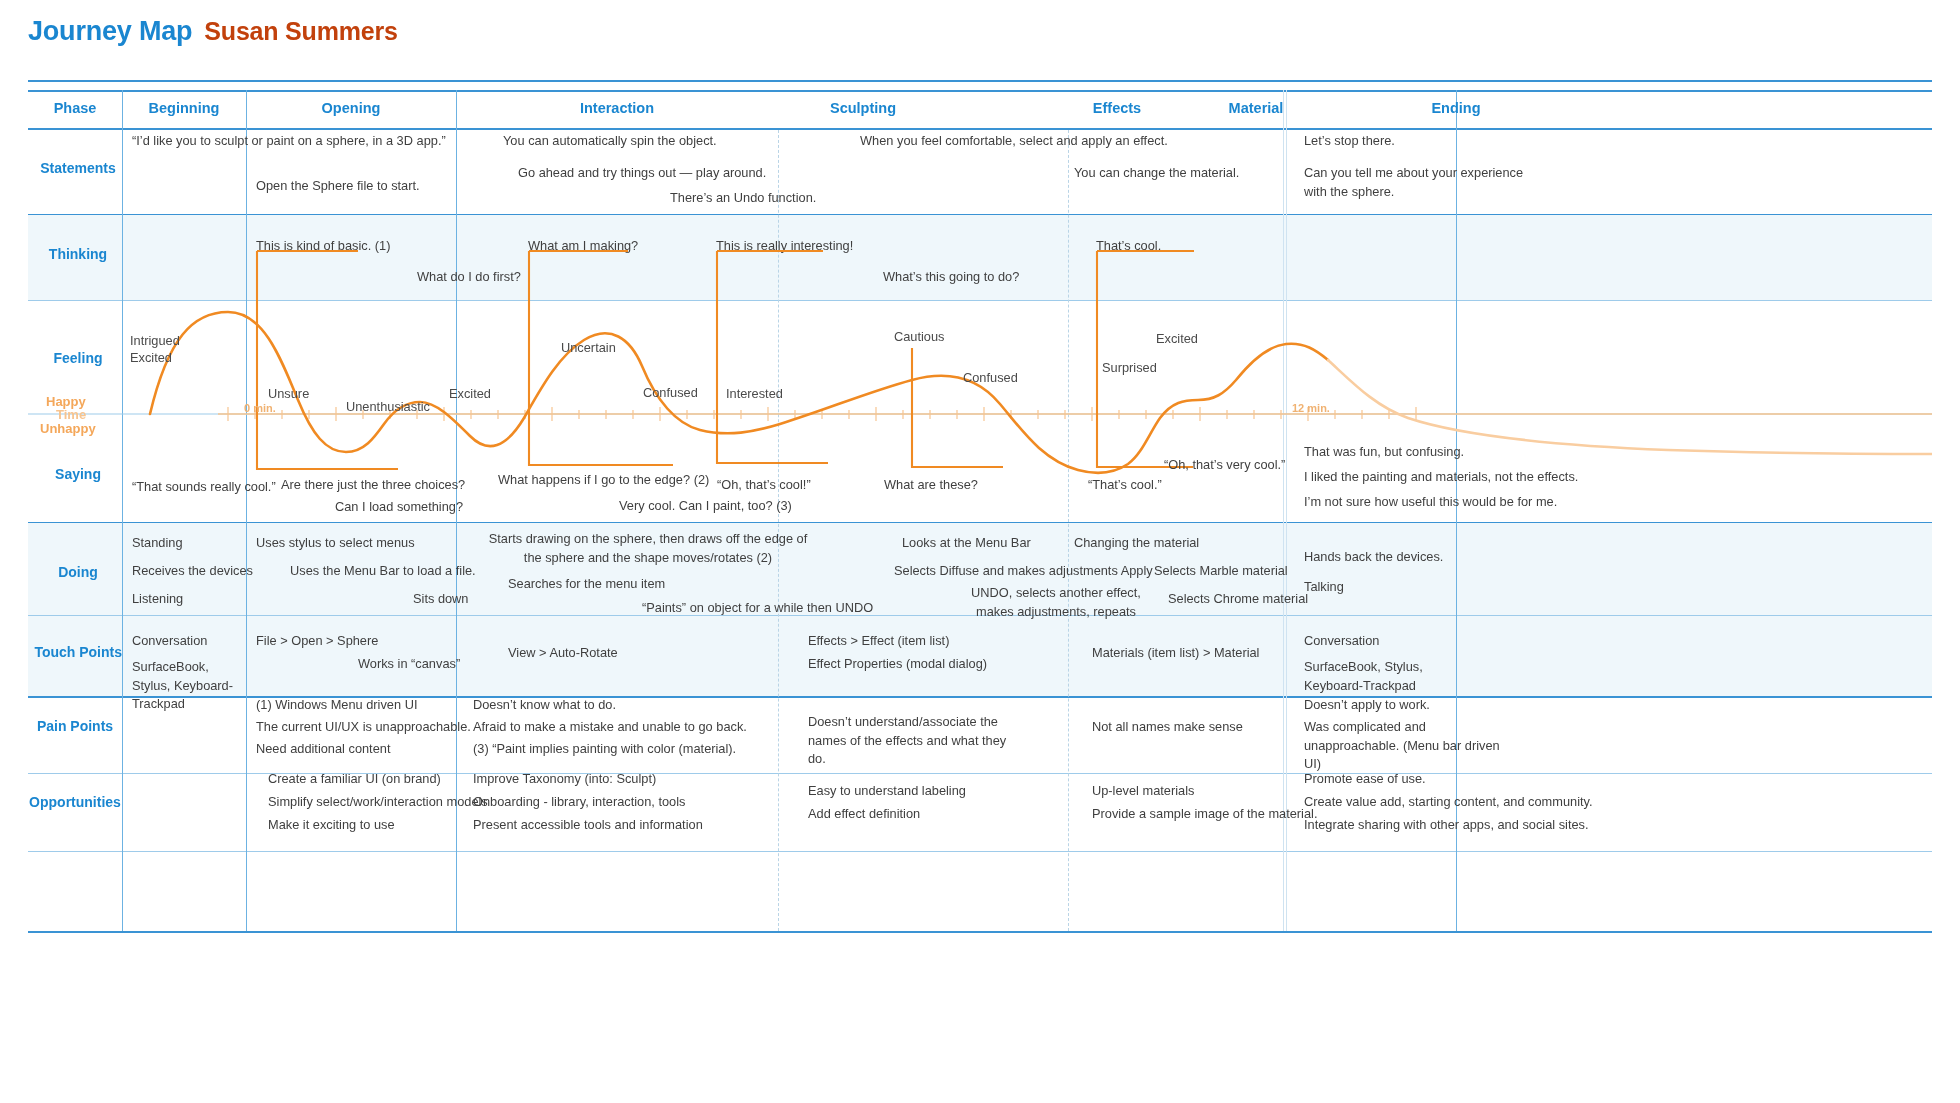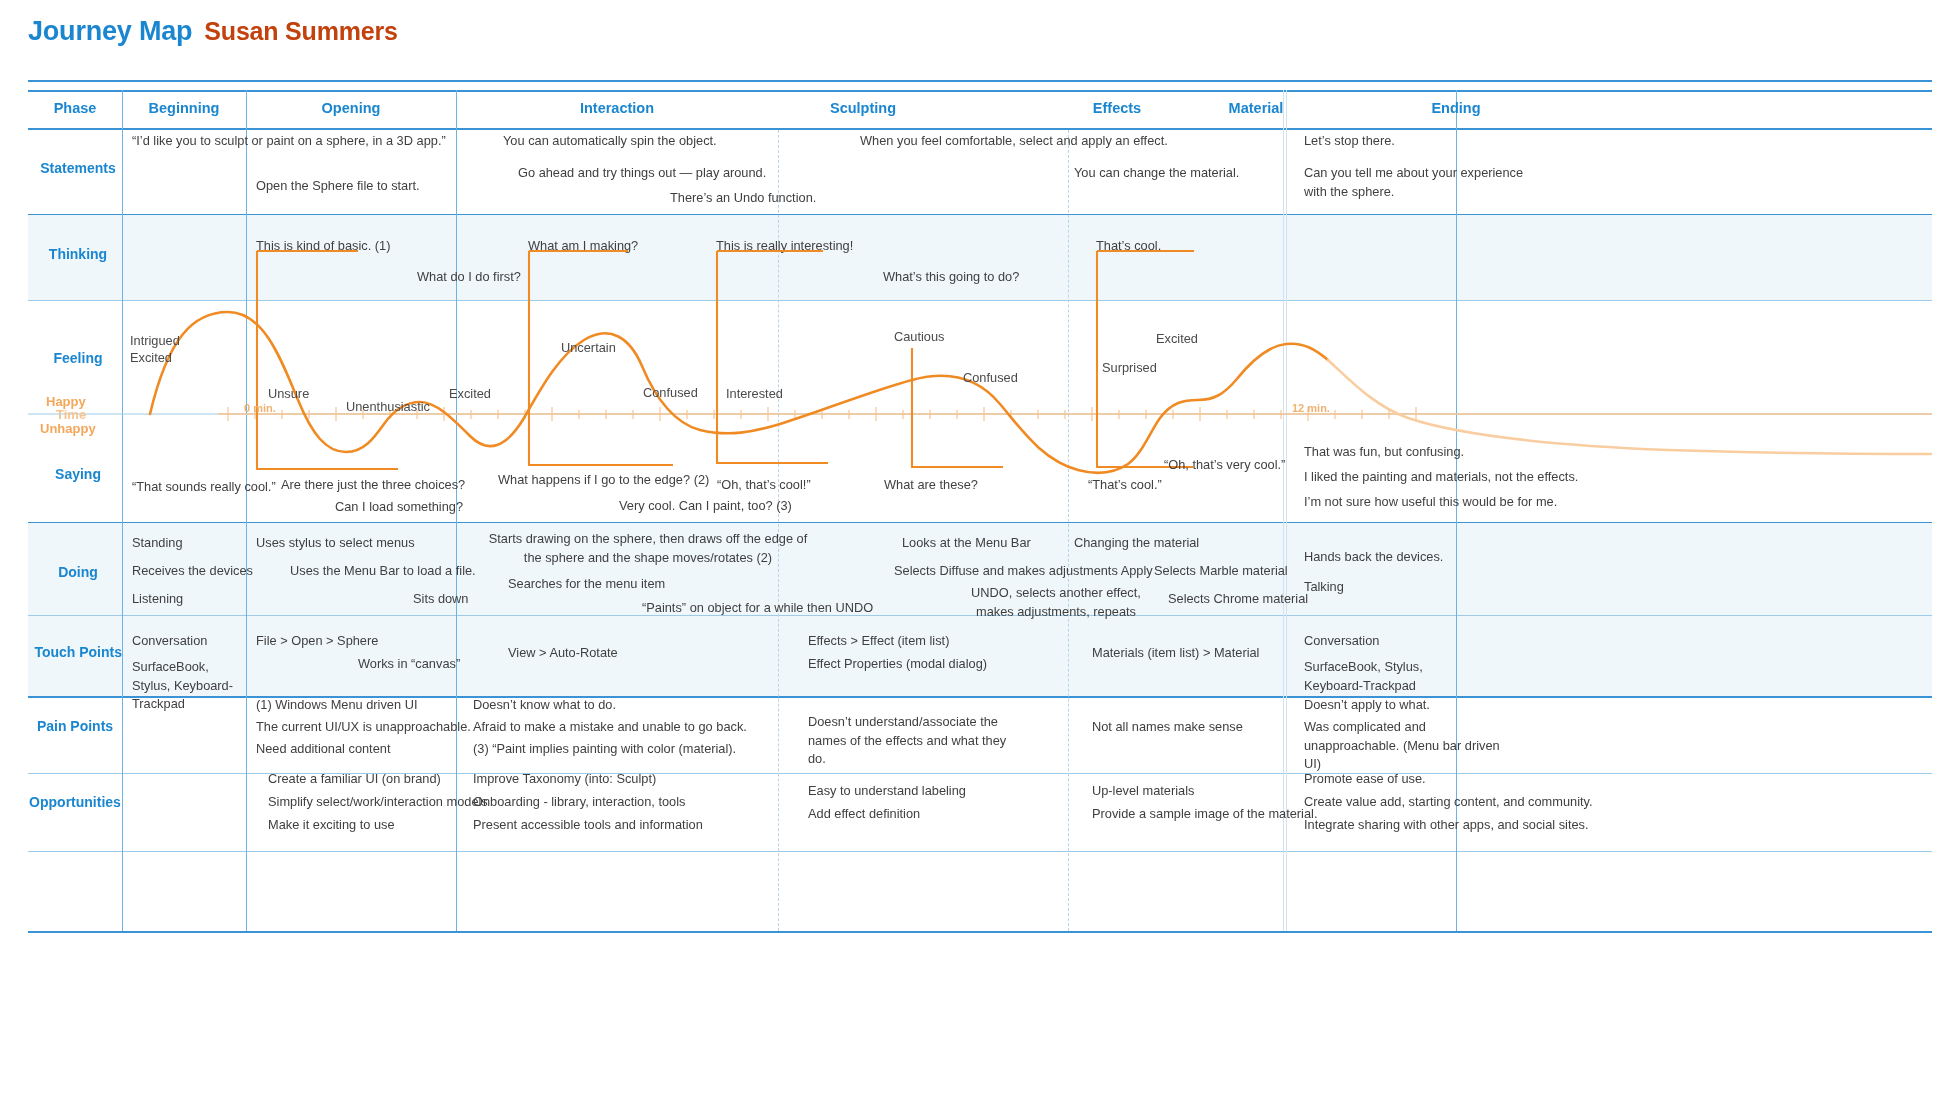--- a/index.html
+++ b/index.html
@@ -266,21 +266,21 @@
   <div class="cell wrap" style="left:1276px;top:570px;width:120px;">SurfaceBook, Stylus, Keyboard-Trackpad</div>
 
   <div class="cell" style="left:228px;top:608px;">(1) Windows Menu driven UI</div>
   <div class="cell" style="left:228px;top:630px;">The current UI/UX is unapproachable.</div>
   <div class="cell" style="left:228px;top:652px;">Need additional content</div>
   <div class="cell" style="left:445px;top:608px;">Doesn’t know what to do.</div>
   <div class="cell" style="left:445px;top:630px;">Afraid to make a mistake and unable to go back.</div>
   <div class="cell" style="left:445px;top:652px;">(3) “Paint implies painting with color (material).</div>
   <div class="cell wrap" style="left:780px;top:625px;width:210px;">Doesn’t understand/associate the names of the effects and what they do.</div>
   <div class="cell" style="left:1064px;top:630px;">Not all names make sense</div>
-  <div class="cell" style="left:1276px;top:608px;">Doesn’t apply to what.</div>
+  <div class="cell" style="left:1276px;top:608px;">Doesn’t apply to work.</div>
   <div class="cell wrap" style="left:1276px;top:630px;width:215px;">Was complicated and unapproachable. (Menu bar driven UI)</div>
 
   <div class="cell" style="left:240px;top:682px;">Create a familiar UI (on brand)</div>
   <div class="cell" style="left:240px;top:705px;">Simplify select/work/interaction models</div>
   <div class="cell" style="left:240px;top:728px;">Make it exciting to use</div>
   <div class="cell" style="left:445px;top:682px;">Improve Taxonomy (into: Sculpt)</div>
   <div class="cell" style="left:445px;top:705px;">Onboarding - library, interaction, tools</div>
   <div class="cell" style="left:445px;top:728px;">Present accessible tools and information</div>
   <div class="cell" style="left:780px;top:694px;">Easy to understand labeling</div>
   <div class="cell" style="left:780px;top:717px;">Add effect definition</div>

